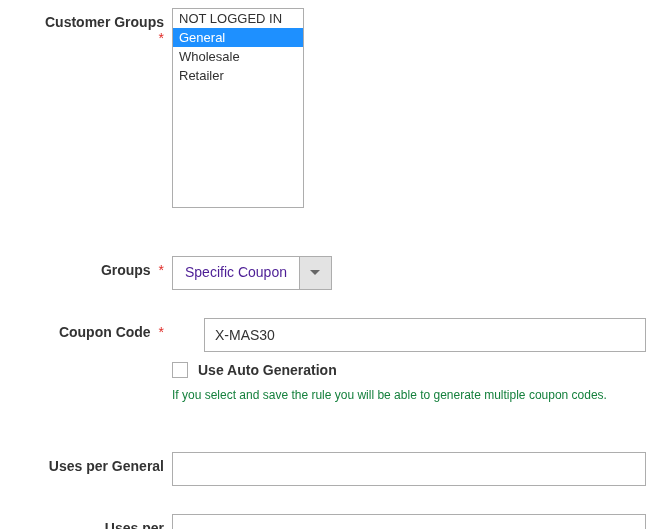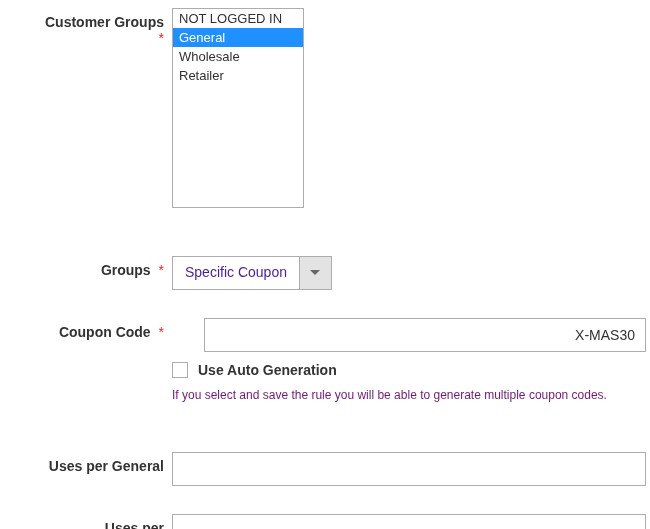--- a/index.html
+++ b/index.html
@@ -94,21 +94,20 @@
   .text-input {
     width: 100%;
     max-width: 478px;
     height: 34px;
     border: 1px solid #adadad;
     padding: 6px 10px;
     font-size: 14px;
     color: #333;
     font-family: inherit;
     outline: none;
-    text-align: right;
   }
   .checkbox-row {
     display: flex;
     align-items: center;
     gap: 10px;
     margin-bottom: 8px;
   }
   .checkbox-box {
     width: 16px;
     height: 16px;
@@ -116,21 +115,21 @@
     background: #fff;
     display: inline-block;
   }
   .checkbox-label {
     font-weight: 600;
     font-size: 14px;
     color: #333;
   }
   .help-text {
     font-size: 12px;
-    color: #701a75;
+    color: #15803d;
     line-height: 1.5;
   }
   .section-gap { height: 20px; }
 </style>
 </head>
 <body>
 
 <div class="form-row">
   <div class="label-col">
     <span>Customer Groups</span>

